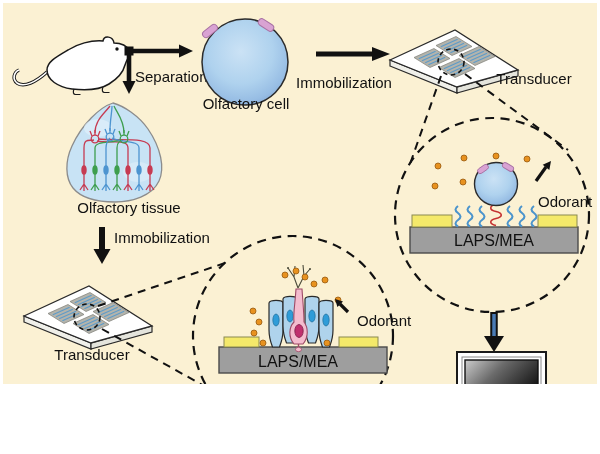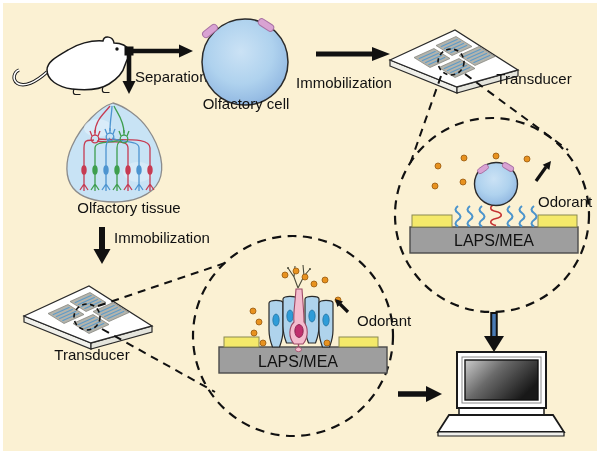--- a/index.html
+++ b/index.html
@@ -1,16 +1,16 @@
 <!DOCTYPE html>
 <html><head>
 <meta charset="utf-8">
 <style>
   html,body{margin:0;padding:0;background:#ffffff;}
-  .stage{width:600px;height:454px;position:relative;background:#ffffff;overflow:hidden;text-align:right;}
+  .stage{width:600px;height:384px;position:relative;background:#ffffff;overflow:hidden;text-align:right;}
   svg{display:block;}
   text{font-family:"Liberation Sans","DejaVu Sans",sans-serif;fill:#111111;}
   .lbl{font-size:15px;}
   .lbl-big{font-size:16px;}
 </style>
 </head>
 <body>
 
 <div class="stage">
 <svg width="600" height="454" viewBox="0 0 600 454" xmlns="http://www.w3.org/2000/svg">

